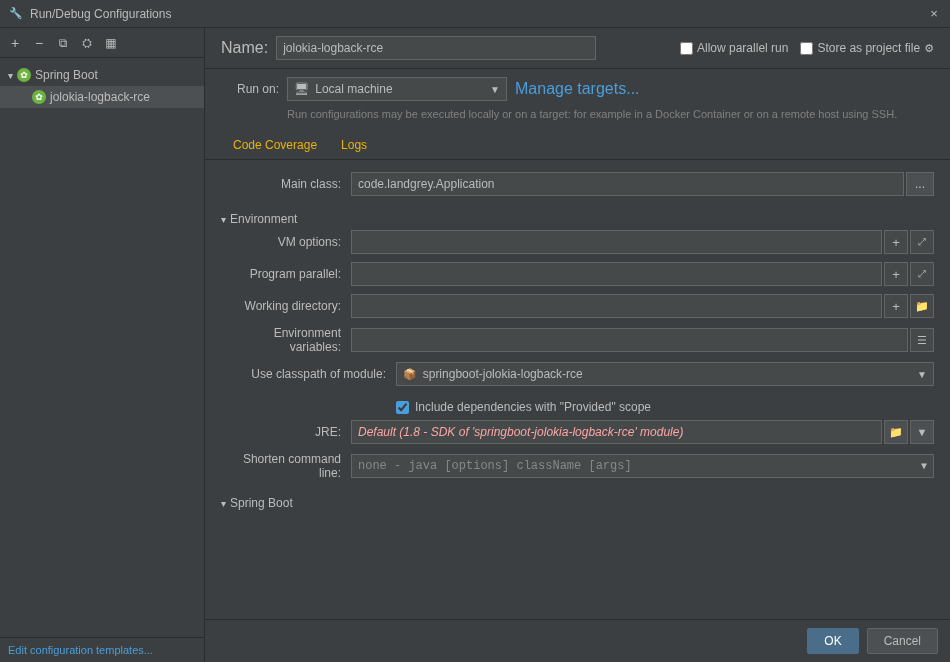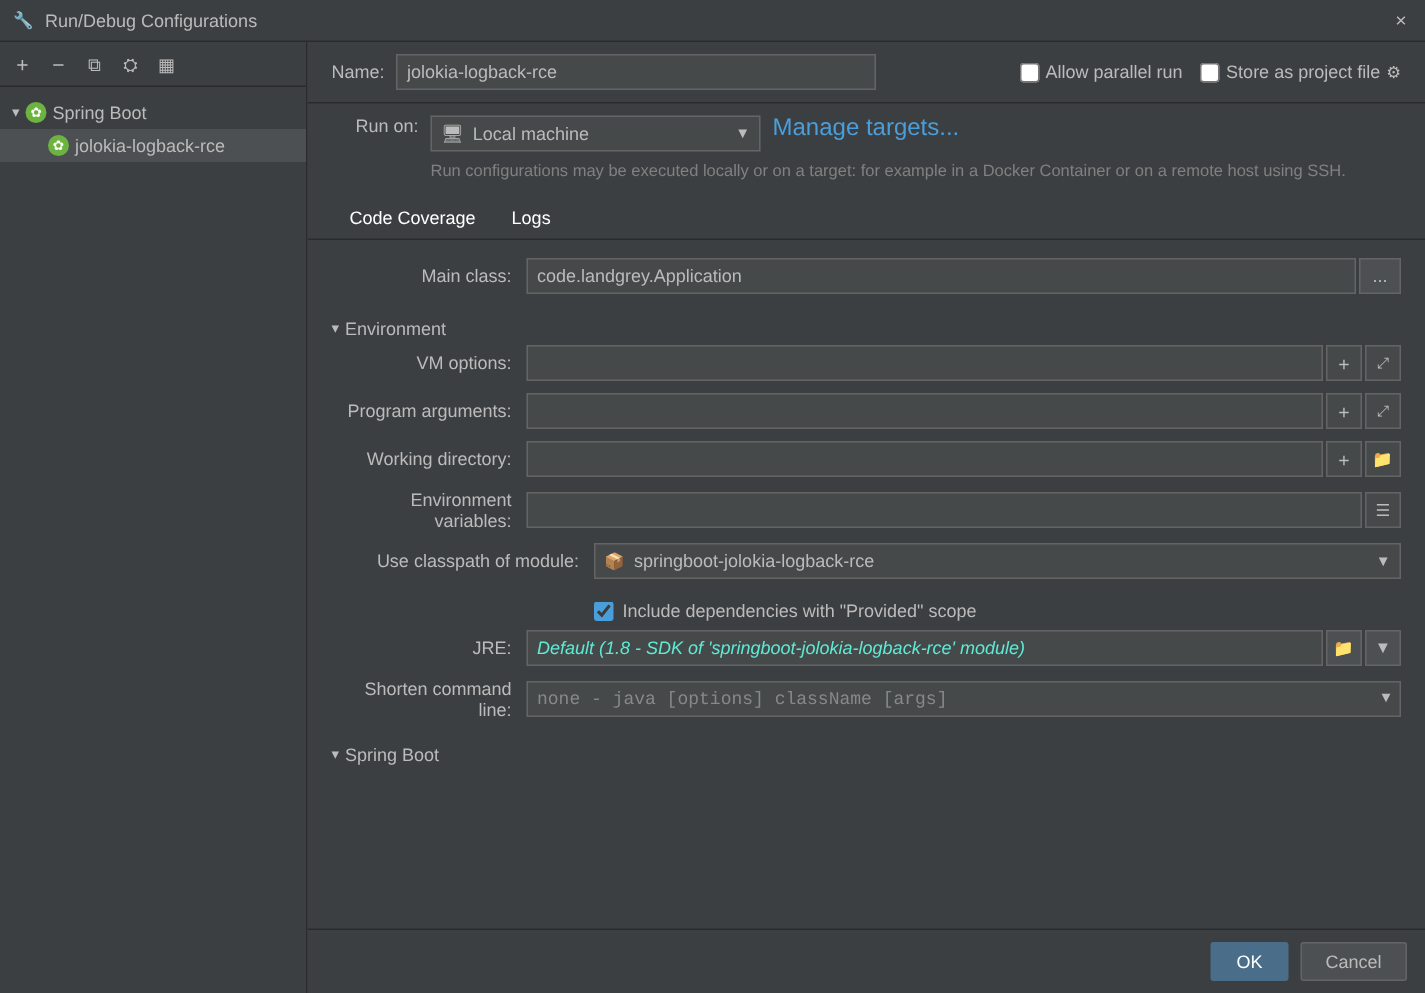--- a/index.html
+++ b/index.html
@@ -165,21 +165,21 @@
       border-bottom: 1px solid #2b2b2b;
     }
     .name-row {
       display: flex;
       align-items: center;
       flex: 1;
     }
     .name-label {
       color: #bbbbbb;
       margin-right: 8px;
-      font-size: 12px;
+      font-size: 16px;
     }
     .name-input {
       flex: 1;
       height: 24px;
       background: #45494a;
       border: 1px solid #646464;
       color: #bbbbbb;
       padding: 0 6px;
       font-size: 12px;
       outline: none;
@@ -190,21 +190,21 @@
       align-items: center;
       gap: 4px;
       font-size: 12px;
       color: #bbbbbb;
     }
     .checkbox-row input[type=checkbox] {
       accent-color: #4a9eda;
     }
     .run-on-row {
       display: flex;
-      align-items: flex-start;
+      align-items: center;
       padding: 4px 16px 0;
       gap: 8px;
     }
     .run-on-label {
       color: #bbbbbb;
       font-size: 12px;
       width: 58px;
       text-align: right;
     }
     .run-on-select {
@@ -238,21 +238,21 @@
     .tabs-bar {
       display: flex;
       border-bottom: 1px solid #2b2b2b;
       padding: 0 16px;
       margin-top: 4px;
     }
     .tab {
       padding: 6px 12px;
       cursor: pointer;
       font-size: 12px;
-      color: #ffffff;
+      color: #eab308;
       border-bottom: 2px solid transparent;
       margin-bottom: -1px;
     }
     .tab.active {
       color: #bbbbbb;
       border-bottom: 2px solid #4a9eda;
     }
     
     .section-header {
       display: flex;
@@ -412,20 +412,21 @@
           <span style="margin-right:4px; font-size:10px; color:#bbbbbb;">▾</span>
           <span class="spring-boot-icon">✿</span>
           <span>Spring Boot</span>
         </div>
         <div class="tree-item child-item selected">
           <span class="spring-boot-icon" style="background:#6db33f; margin-right:4px;">✿</span>
           <span>jolokia-logback-rce</span>
         </div>
       </div>
     </div>
+    <div class="sidebar-footer">Edit configuration templates...</div>
   </div>
 
   <div class="content">
 
     <div class="top-controls">
       <div class="name-row">
         <span class="name-label">Name:</span>
         <input class="name-input" type="text" value="jolokia-logback-rce" style="">
       </div>
       <div class="checkbox-row">
@@ -474,21 +475,21 @@
       <div class="form-row">
         <span class="form-label">VM options:</span>
         <div class="input-with-btns">
           <input type="text" class="form-input" style="flex: 1 1 0%;">
           <div class="input-btn">+</div>
           <div class="input-btn" style="font-size:10px;">⤢</div>
         </div>
       </div>
 
       <div class="form-row">
-        <span class="form-label">Program arguments:</span>
+        <span class="form-label">Program parallel:</span>
         <div class="input-with-btns">
           <input type="text" class="form-input" style="flex: 1 1 0%;">
           <div class="input-btn">+</div>
           <div class="input-btn" style="font-size:10px;">⤢</div>
         </div>
       </div>
 
       <div class="form-row">
         <span class="form-label">Working directory:</span>
         <div class="input-with-btns">
@@ -519,21 +520,21 @@
         <div class="check-row">
           <input type="checkbox" checked="" style="accent-color: rgb(74, 158, 218);">
           <span>Include dependencies with "Provided" scope</span>
         </div>
       </div>
 
       <div class="form-row">
         <span class="form-label">JRE:</span>
         <div style="display:flex; flex:1; gap:2px;">
           <div class="dropdown" style="flex:1;">
-            <span style="color:#5eead4; font-style:italic;">Default (1.8 - SDK of 'springboot-jolokia-logback-rce' module)</span>
+            <span style="color:#fca5a5; font-style:italic;">Default (1.8 - SDK of 'springboot-jolokia-logback-rce' module)</span>
           </div>
           <div class="jre-btn">📁</div>
           <div class="jre-btn">▼</div>
         </div>
       </div>
 
       <div class="form-row">
         <span class="form-label">Shorten command line:</span>
         <div class="dropdown" style="flex:1;font-family:Liberation Mono, monospace;">
           <span style="color:#888;">none - java [options] className [args]</span>

